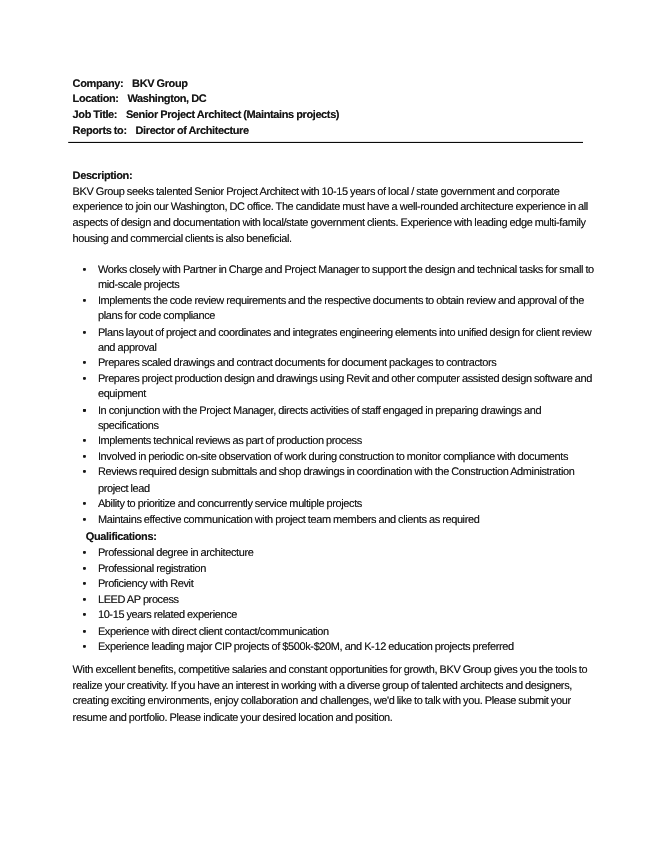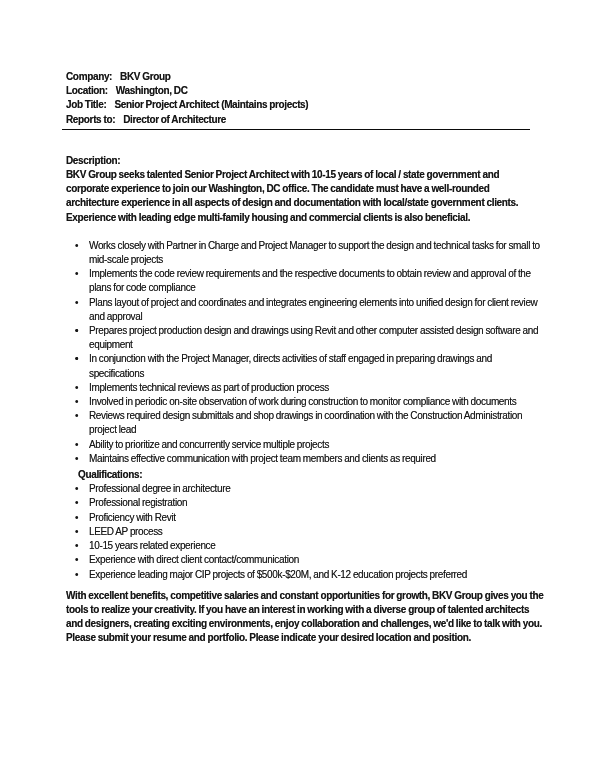--- a/index.html
+++ b/index.html
@@ -42,21 +42,20 @@
     width: 468px;
   }
   .heading {
     font-weight: bold;
   }
   .desc-heading {
     margin-top: 24px;
   }
   .para {
     margin: 0;
-    font-weight: bold;
   }
   ul.bullets {
     margin: 0;
     padding: 0;
     list-style: none;
   }
   ul.bullets.resp {
     margin-top: 14px;
   }
   ul.bullets li {
@@ -102,21 +101,21 @@
     <div class="para">BKV Group seeks talented Senior Project Architect with 10-15 years of local / state government and corporate experience to join our Washington, DC office. The candidate must have a well-rounded architecture experience in all aspects of design and documentation with local/state government clients. Experience with leading edge multi-family housing and commercial clients is also beneficial.</div>
 
     <ul class="bullets resp">
 
         <li><span class="bullet">•</span><span>Works closely with Partner in Charge and Project Manager to support the design and technical tasks for small to mid-scale projects</span></li>
 
         <li><span class="bullet">•</span><span>Implements the code review requirements and the respective documents to obtain review and approval of the plans for code compliance</span></li>
 
         <li><span class="bullet">•</span><span>Plans layout of project and coordinates and integrates engineering elements into unified design for client review and approval</span></li>
 
-        <li><span class="bullet">•</span></li>
+        <li><span class="bullet">•</span><span>Prepares scaled drawings and contract documents for document packages to contractors</span></li>
 
         <li><span class="bullet">•</span><span>Prepares project production design and drawings using Revit and other computer assisted design software and equipment</span></li>
 
         <li><span class="bullet">•</span></li>
 
         <li><span class="bullet">•</span><span>In conjunction with the Project Manager, directs activities of staff engaged in preparing drawings and specifications</span></li>
 
         <li><span class="bullet">•</span><span>Implements technical reviews as part of production process</span></li>
 
         <li><span class="bullet">•</span><span>Involved in periodic on-site observation of work during construction to monitor compliance with documents</span></li>

